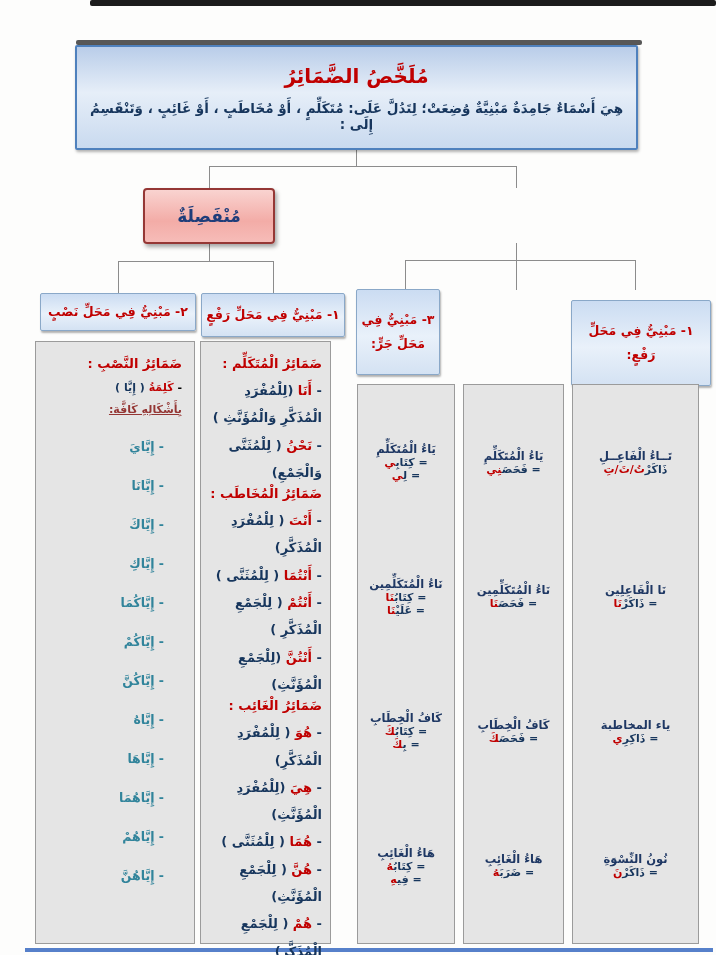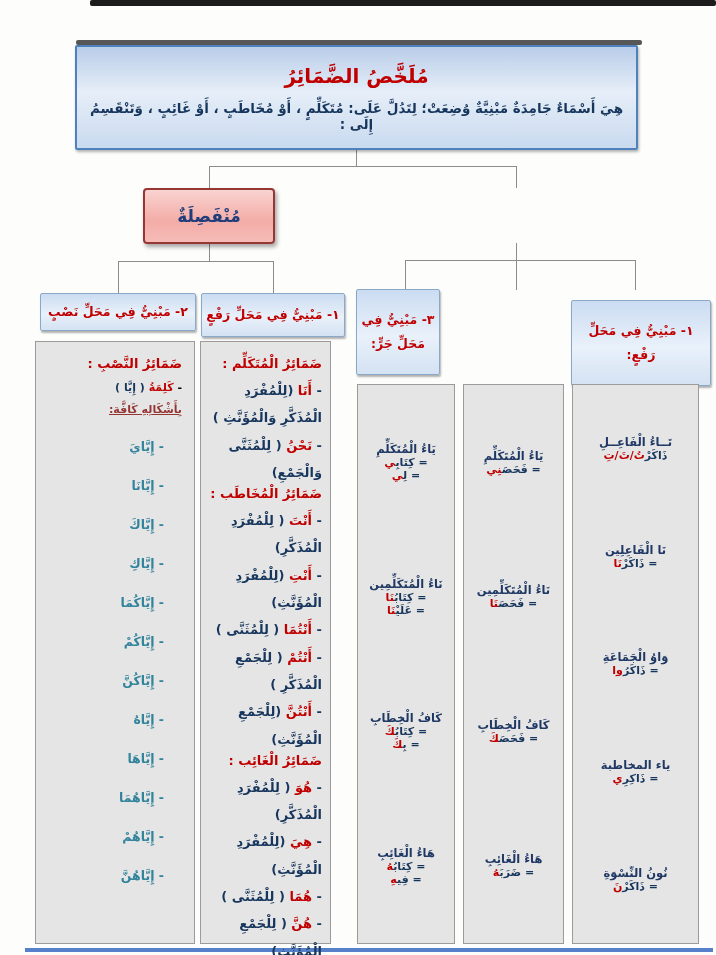--- a/index.html
+++ b/index.html
@@ -142,21 +142,20 @@
   <div class="panel" id="col-d-rafe">
       <div class="body">
         <div class="sec">
           <div class="sec-label">ضَمَائِرُ الْمُتَكَلِّم :</div>
           <div class="d-item"><span class="dash">- </span><span class="pron">أَنَا</span><span class="desc"> (لِلْمُفْرَدِ الْمُذَكَّرِ وَالْمُؤَنَّثِ )</span></div>
           <div class="d-item"><span class="dash">- </span><span class="pron">نَحْنُ</span><span class="desc"> ( لِلْمُثَنَّى وَالْجَمْعِ)</span></div>
         </div>
         <div class="sec">
           <div class="sec-label">ضَمَائِرُ الْمُخَاطَب :</div>
           <div class="d-item"><span class="dash">- </span><span class="pron">أَنْتَ</span><span class="desc"> ( لِلْمُفْرَدِ الْمُذَكَّرِ)</span></div>
-          <div class="d-item"><span class="dash">- </span><span class="pron">أَنْتِ</span><span class="desc"> (لِلْمُفْرَدِ الْمُؤَنَّثِ)</span></div>
           <div class="d-item"><span class="dash">- </span><span class="pron">أَنْتُمَا</span><span class="desc"> ( لِلْمُثَنَّى )</span></div>
           <div class="d-item"><span class="dash">- </span><span class="pron">أَنْتُمْ</span><span class="desc"> ( لِلْجَمْعِ الْمُذَكَّرِ )</span></div>
           <div class="d-item"><span class="dash">- </span><span class="pron">أَنْتُنَّ</span><span class="desc"> (لِلْجَمْعِ الْمُؤَنَّثِ)</span></div>
         </div>
         <div class="sec">
           <div class="sec-label">ضَمَائِرُ الْغَائِب :</div>
           <div class="d-item"><span class="dash">- </span><span class="pron">هُوَ</span><span class="desc"> ( لِلْمُفْرَدِ الْمُذَكَّرِ)</span></div>
           <div class="d-item"><span class="dash">- </span><span class="pron">هِيَ</span><span class="desc"> (لِلْمُفْرَدِ الْمُؤَنَّثِ)</span></div>
           <div class="d-item"><span class="dash">- </span><span class="pron">هُمَا</span><span class="desc"> ( لِلْمُثَنَّى )</span></div>
           <div class="d-item"><span class="dash">- </span><span class="pron">هُنَّ</span><span class="desc"> ( لِلْجَمْعِ الْمُؤَنَّثِ)</span></div>
@@ -212,24 +211,20 @@
       <div class="body">
         <div class="group">
           <div class="g-label">تَــاءُ الْفَاعِــلِ</div>
           <div class="ex"><span class="word"><span class="base">ذَاكَرْ</span><span class="suf">تُ/تَ/تِ</span></span></div>
         </div>
         <div class="group">
           <div class="g-label">نَا الْفَاعِلِين</div>
           <div class="ex"><span class="eq">= </span><span class="word"><span class="base">ذَاكَرْ</span><span class="suf">نَا</span></span></div>
         </div>
         <div class="group">
-          <div class="g-label">وَاوُ الْجَمَاعَةِ</div>
-          <div class="ex"><span class="eq">= </span><span class="word"><span class="base">ذَاكَرُ</span><span class="suf">وا</span></span></div>
-        </div>
-        <div class="group">
           <div class="g-label">ياء المخاطبة</div>
           <div class="ex"><span class="eq">= </span><span class="word"><span class="base">ذَاكِرِ</span><span class="suf">ي</span></span></div>
         </div>
         <div class="group">
           <div class="g-label">نُونُ النِّسْوَةِ</div>
           <div class="ex"><span class="eq">= </span><span class="word"><span class="base">ذَاكَرْ</span><span class="suf">نَ</span></span></div>
         </div>
       </div>
     </div>
 

